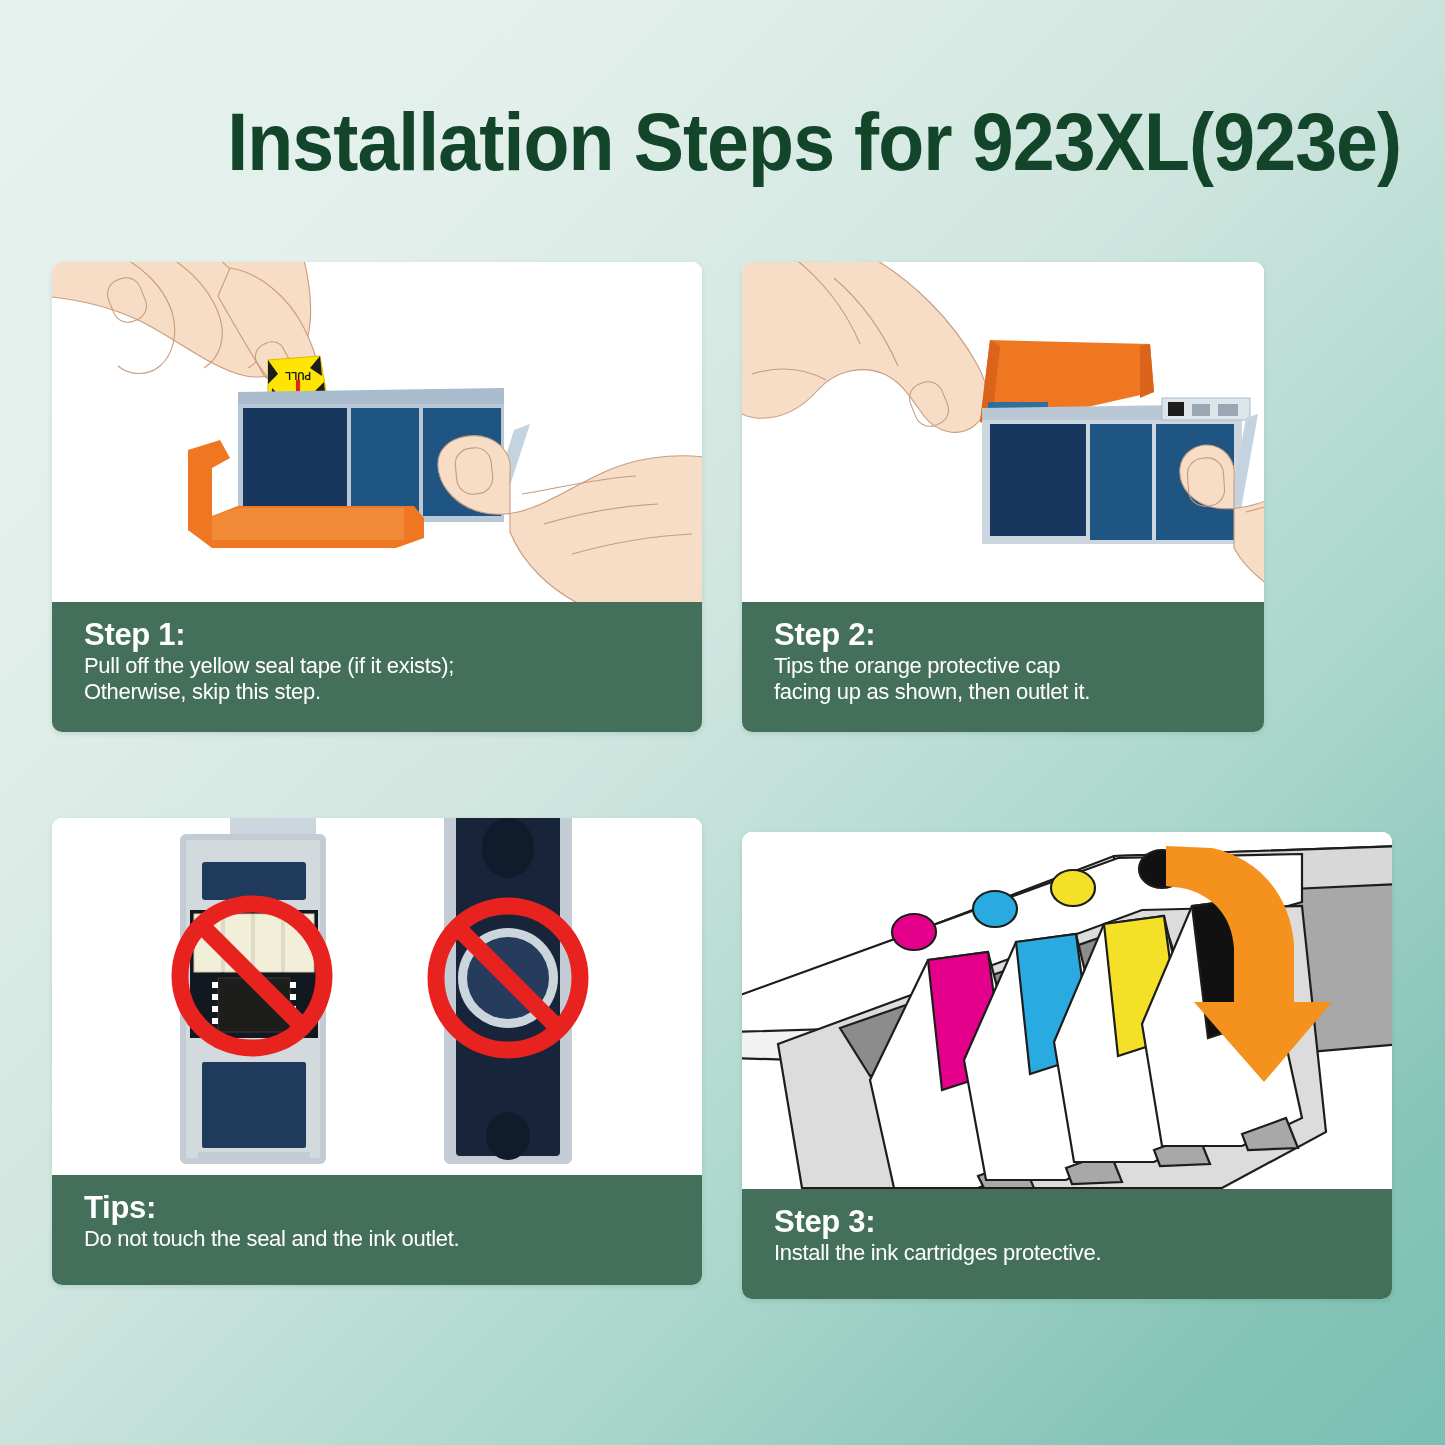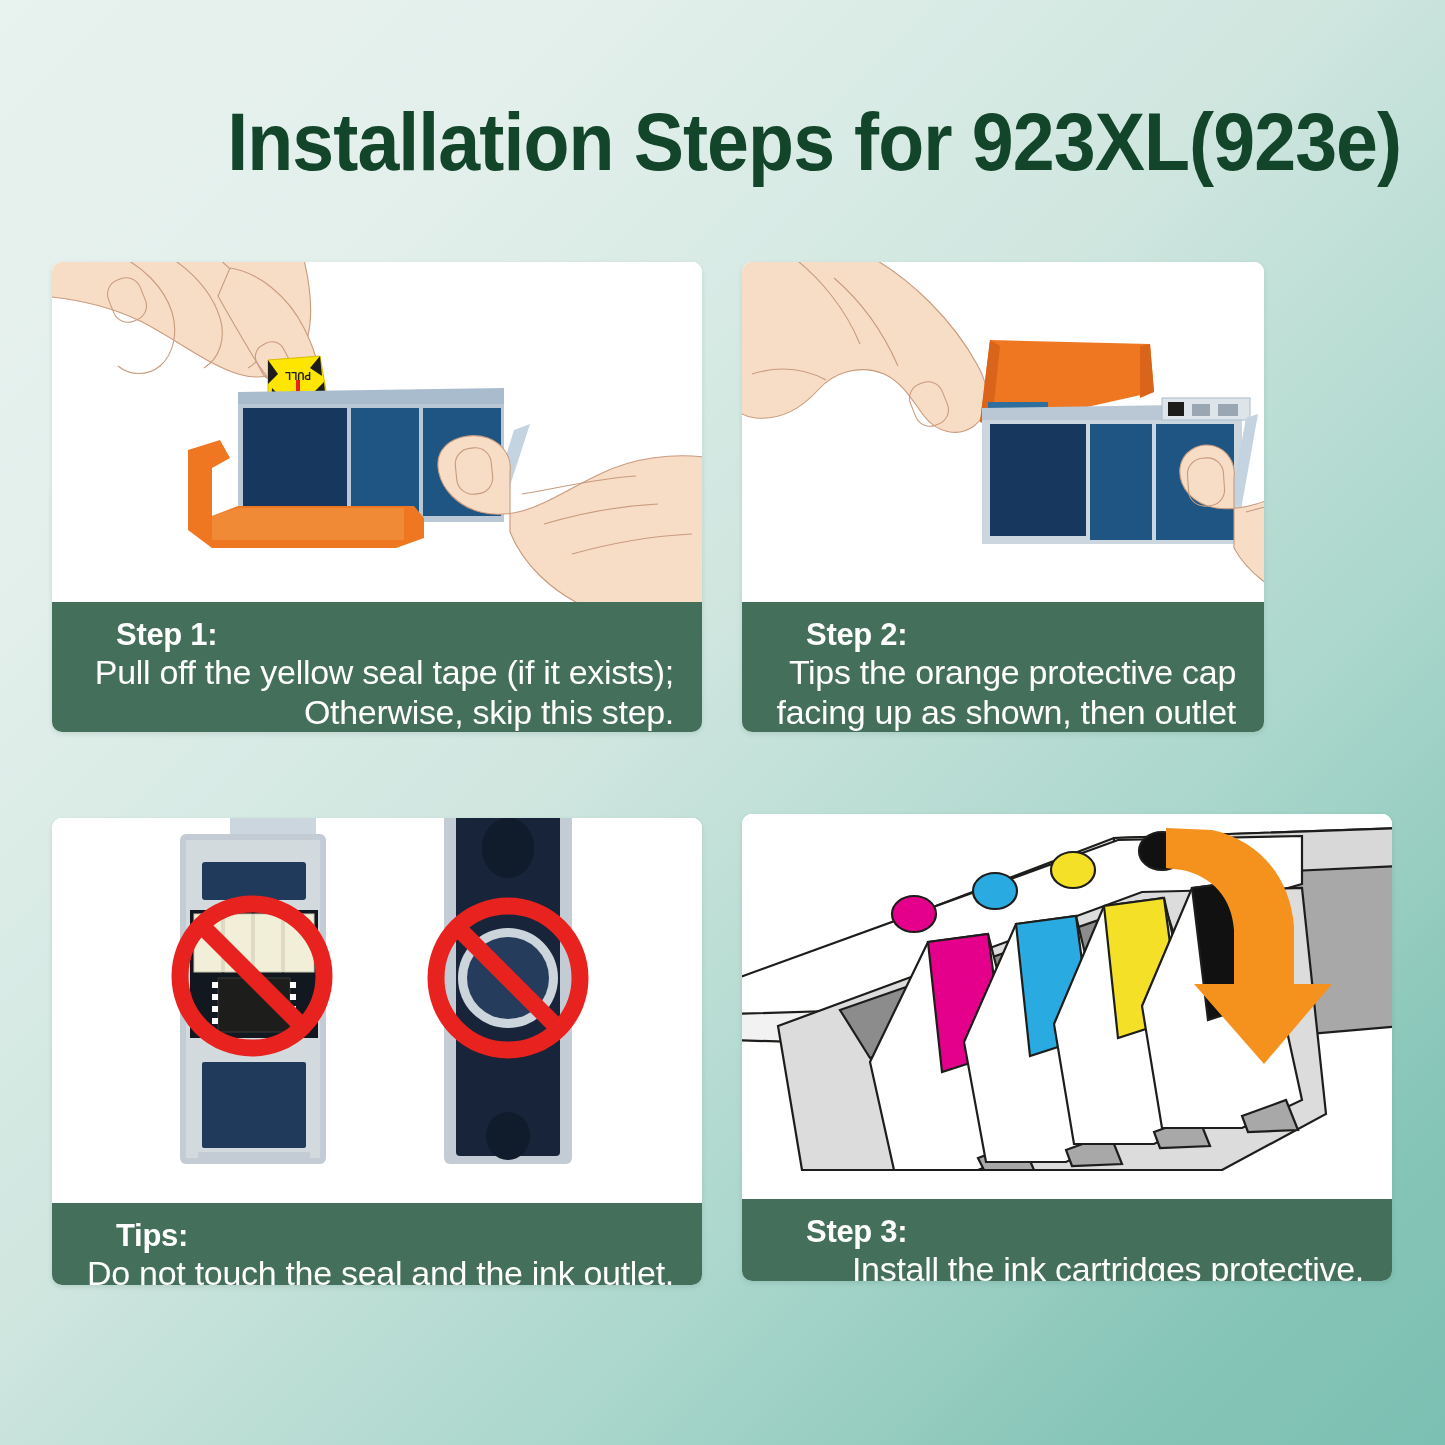--- a/index.html
+++ b/index.html
@@ -15,32 +15,32 @@
                 display:flex; align-items:center; justify-content:flex-end; }
   .title { font-size:81px; font-weight:bold; color:#13452a; letter-spacing:-1px;
            transform:scaleX(0.93); transform-origin:center; white-space:nowrap; }
 
   
   .card { position:absolute; background:#ffffff; border-radius:10px; overflow:hidden;
           box-shadow:0 2px 5px rgba(40,80,70,.13); }
   #card-1 { left:52px;  top:262px;  width:650px; height:470px; }
   #card-2 { left:742px; top:262px;  width:522px; height:470px; }
   #card-3 { left:52px;  top:818px;  width:650px; height:467px; }
-  #card-4 { left:742px; top:814px;  width:650px; height:467px; }
+  #card-4 { left:742px; top:832px;  width:650px; height:467px; }
 
   .art { position:absolute; left:0; top:0; width:100%; background:#fff; }
   .cap { position:absolute; left:0; bottom:0; width:100%; background:#44705b;
          color:#ffffff; padding:16px 28px 14px 32px; }
-  .cap-title { font-size:31px; font-weight:bold; line-height:1.08; letter-spacing:-.3px;margin-left:32px; }
-  .cap-body  { font-size:34px; font-weight:400; line-height:1.17; letter-spacing:-.3px;
-               margin-top:2px;text-align:right; }
+  .cap-title { font-size:31px; font-weight:bold; line-height:1.08; letter-spacing:-.3px; }
+  .cap-body  { font-size:22px; font-weight:400; line-height:1.17; letter-spacing:-.3px;
+               margin-top:2px; }
   .cap-body .l2 { display:block; }
 
   #card-1 .cap, #card-2 .cap { height:130px; }
-  #card-3 .cap, #card-4 .cap { height:82px; }
+  #card-3 .cap, #card-4 .cap { height:110px; }
   #card-1 .art, #card-2 .art { height:340px; }
   #card-3 .art, #card-4 .art { height:357px; }
 
   svg { display:block; }
 </style>
 </head>
 <body>
 
 <div class="title-wrap">
   <div class="title">Installation Steps for 923XL(923e)</div>

